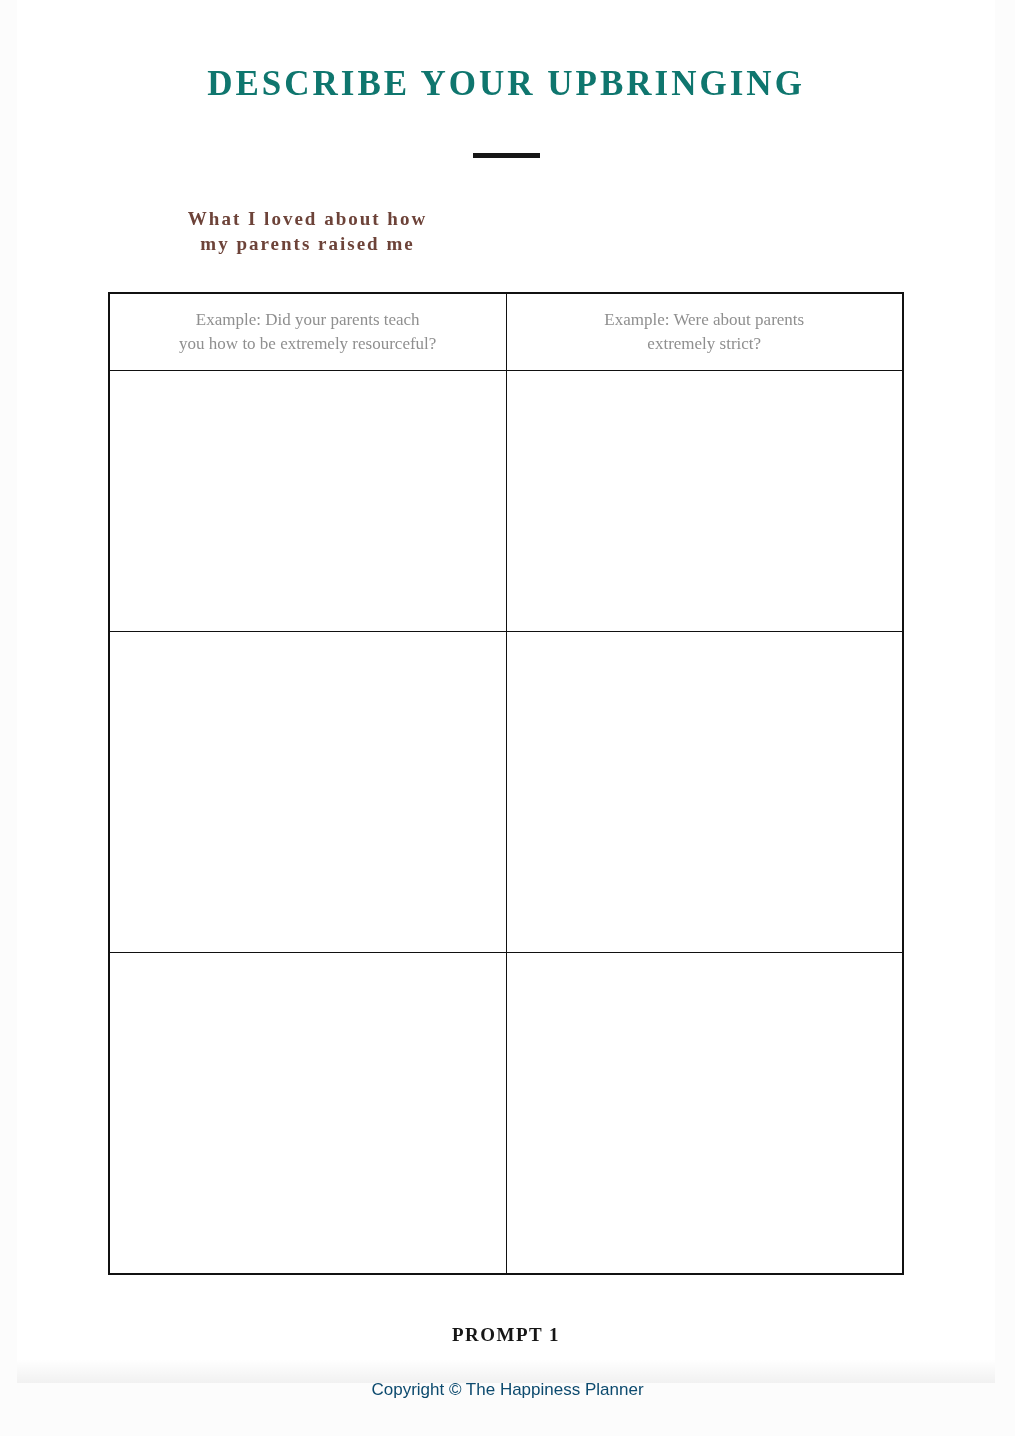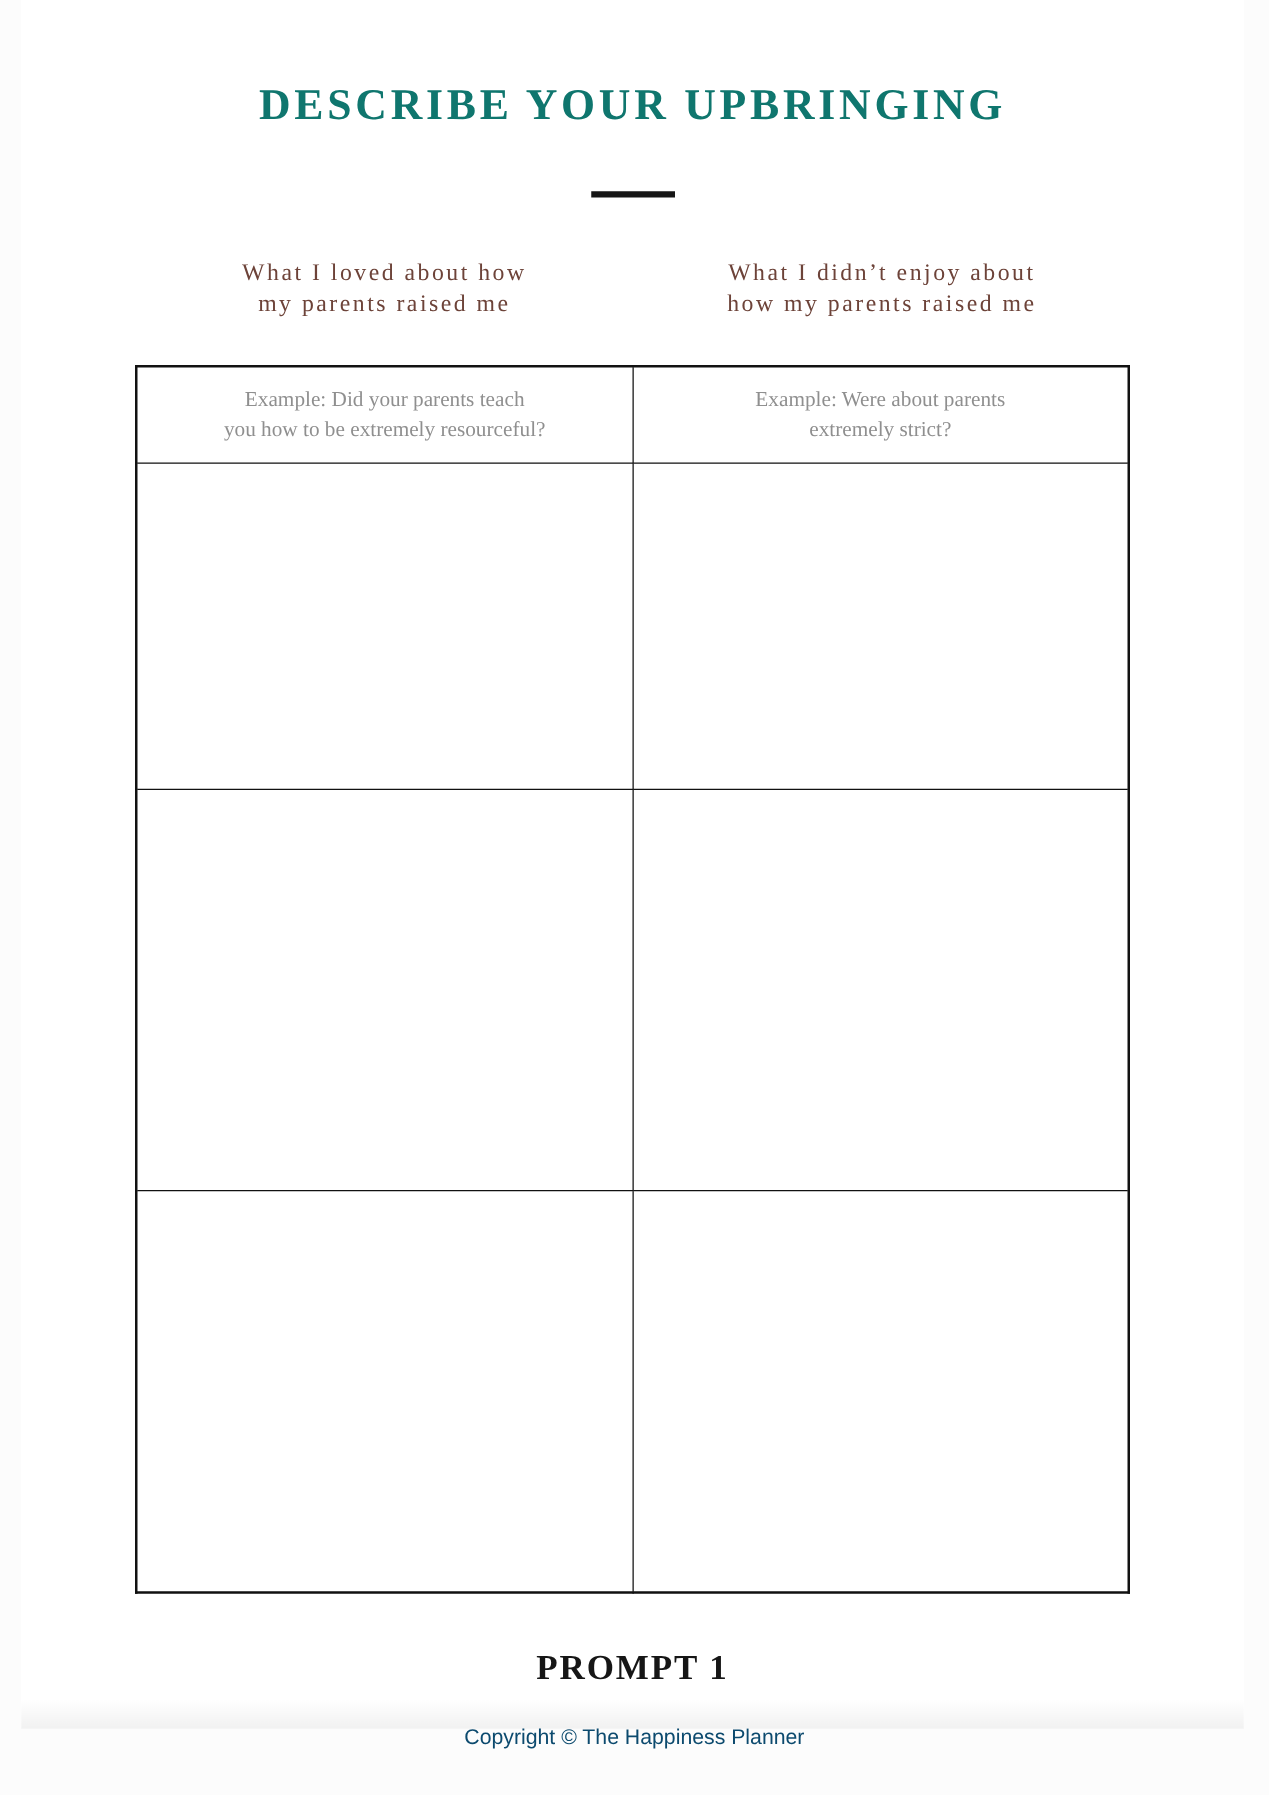--- a/index.html
+++ b/index.html
@@ -47,21 +47,21 @@
     background: #161616;
     margin: 52px auto 0 auto;
   }
   .column-headers {
     width: 796px;
     margin: 48px auto 0 auto;
     display: flex;
   }
   .column-header {
     box-sizing: border-box;
-    font-weight: normal;
+    font-weight: bold;
     font-size: 19px;
     line-height: 25px;
     letter-spacing: 2px;
     text-align: center;
     color: #6d4339;
     white-space: pre-line;
   }
   .column-header.left  { width: 399px; }
   .column-header.right { width: 397px; }
   table.worksheet-table {
@@ -84,21 +84,21 @@
     color: #8f8f8f;
     text-align: center;
     vertical-align: middle;
     white-space: pre-line;
   }
   tr.answer-row-1 td { height: 258px; }
   tr.answer-row-2 td { height: 318px; }
   tr.answer-row-3 td { height: 318px; }
   .prompt-label {
     margin: 49px 0 0 0;
-    font-size: 28px;
+    font-size: 19px;
     line-height: 22px;
     font-weight: bold;
     letter-spacing: 1.5px;
     text-align: center;
     color: #161616;
   }
   .copyright {
     position: absolute;
     left: 0;
     right: 0;
@@ -115,22 +115,20 @@
 
 <div class="page">
 
   <h1 class="worksheet-title">DESCRIBE YOUR UPBRINGING</h1>
 
   <div class="title-divider"></div>
 
   <div class="column-headers">
     <div class="column-header left">What I loved about how
 my parents raised me</div>
-    <div class="column-header right">What I didn’t enjoy about
-how my parents raised me</div>
   </div>
 
   <table class="worksheet-table">
     <thead>
       <tr>
         <th>Example: Did your parents teach
 you how to be extremely resourceful?</th>
         <th>Example: Were about parents
 extremely strict?</th>
       </tr>

